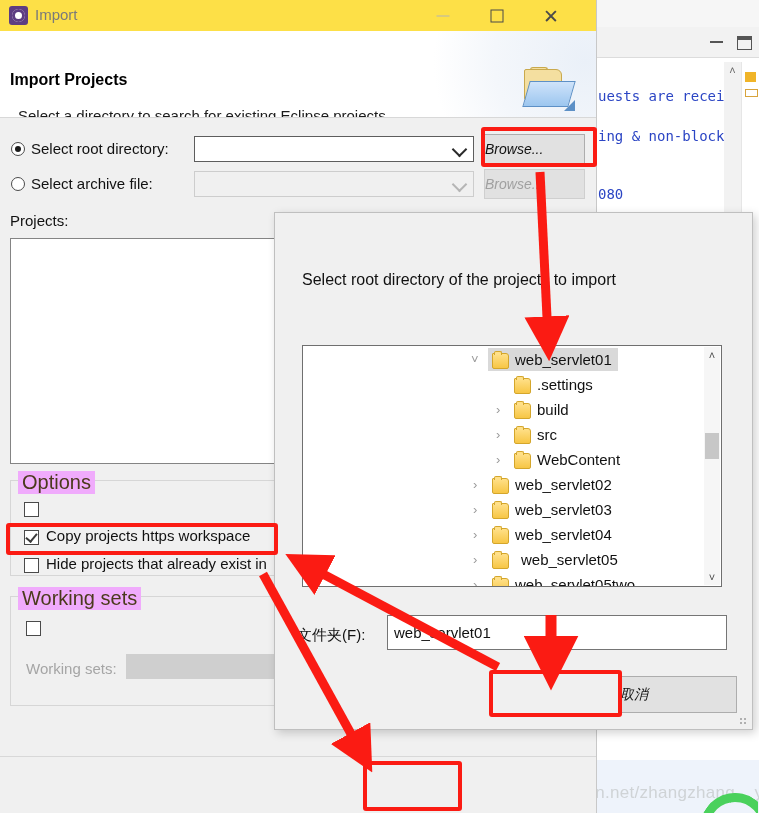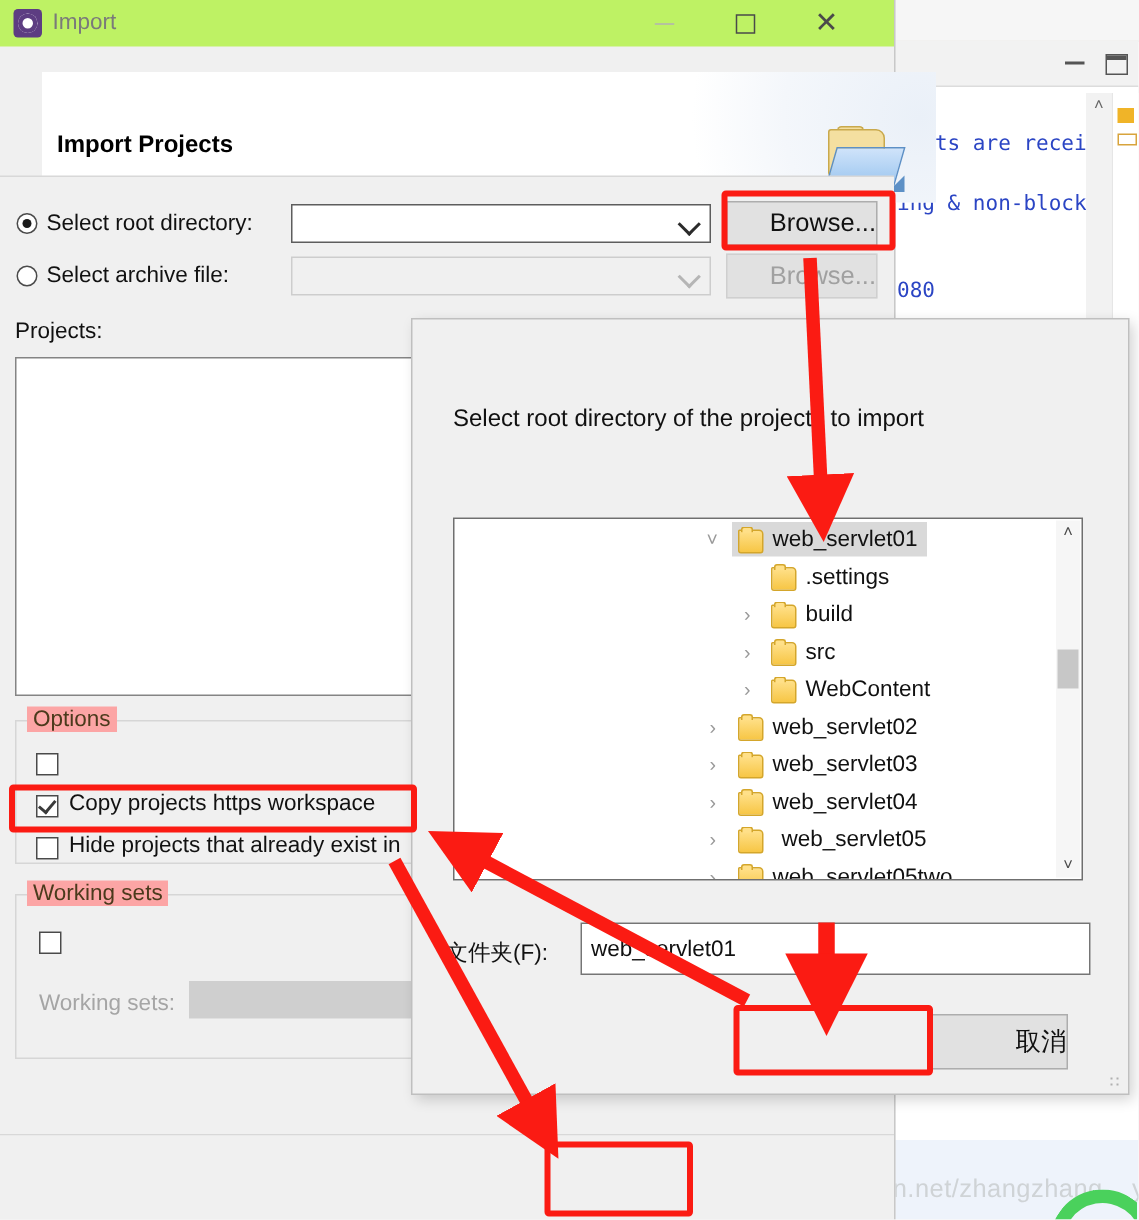--- a/index.html
+++ b/index.html
@@ -27,33 +27,33 @@
   #ecl-bottom{position:absolute;left:560px;top:760px;width:199px;height:53px;background:#eef3fb;}
   
   #watermark{position:absolute;left:476px;top:783px;width:283px;height:22px;
      font-size:17px;color:#cfd3d6;letter-spacing:.3px;white-space:nowrap;}
   #csdn-logo{position:absolute;left:700px;top:793px;width:58px;height:20px;overflow:hidden;}
   #csdn-logo:before{content:"";position:absolute;left:0;top:0;width:52px;height:52px;border-radius:50%;
      border:9px solid #4ad15c;border-right-color:transparent;border-bottom-color:transparent;transform:rotate(35deg);}
 
   
   #import-window{position:absolute;left:0;top:0;width:596px;height:813px;background:#f0f0f0;border-right:1px solid #c8c8c8;}
-  #title-bar{position:absolute;left:0;top:0;width:596px;height:31px;background:#bef264;}
+  #title-bar{position:absolute;left:0;top:0;width:596px;height:31px;background:#fde047;}
   #title-icon{position:absolute;left:9px;top:6px;width:19px;height:19px;border-radius:3px;
      background:#5d3d82;}
   #title-icon:before{content:"";position:absolute;left:3px;top:3px;width:13px;height:13px;border-radius:50%;
      background:#ffffff;box-shadow:inset 0 0 0 3px #5d3d82;}
   #title-text{position:absolute;left:35px;top:6px;font-size:15px;color:#7a7a7a;}
   .wbtn{position:absolute;top:0;width:46px;height:31px;}
   .wbtn .g{position:absolute;left:50%;top:50%;transform:translate(-50%,-50%);color:#4a4a4a;}
   #w-min .g{width:13px;height:1px;background:#b3b3b3;}
   #w-max .g{width:13px;height:13px;border:1px solid #4a4a4a;box-sizing:border-box;}
   #w-close .g{font-size:19px;line-height:19px;font-weight:300;}
 
-  #wiz-head{position:absolute;left:0;top:48px;width:596px;height:87px;background:#ffffff;margin-left:28px;}
+  #wiz-head{position:absolute;left:0;top:31px;width:596px;height:87px;background:#ffffff;}
   #wiz-head-shade{position:absolute;right:0;top:0;width:220px;height:87px;
     background:radial-gradient(circle at 95% 35%, #eaf0f8 0%, #f4f7fb 42%, #ffffff 70%);}
   #wiz-title{position:absolute;left:10px;top:40px;font-size:16px;font-weight:bold;color:#000;}
   #wiz-sub{position:absolute;left:18px;top:76px;font-size:15px;color:#1a1a1a;}
   #wiz-head-sep{position:absolute;left:0;top:117px;width:596px;height:1px;background:#d8d8d8;}
   #head-folder{position:absolute;left:516px;top:36px;width:62px;height:52px;}
   #head-folder .fback{position:absolute;left:8px;top:2px;width:36px;height:29px;background:#f4dfa0;border:1px solid #c9a94d;border-radius:2px 6px 2px 2px;}
   #head-folder .ftab{position:absolute;left:14px;top:0px;width:16px;height:5px;background:#f4dfa0;border:1px solid #c9a94d;border-bottom:none;border-radius:3px 3px 0 0;}
   #head-folder .ffront{position:absolute;left:10px;top:14px;width:44px;height:24px;
      background:linear-gradient(180deg,#cfe3fa 0%,#9cc6ef 100%);border:1px solid #5d90c6;
@@ -64,26 +64,26 @@
   #wiz-body{position:absolute;left:0;top:118px;width:596px;height:638px;background:#f0f0f0;}
 
   .radio{position:absolute;width:14px;height:14px;border-radius:50%;border:1px solid #4a4a4a;background:#fff;box-sizing:border-box;}
   .radio.on:after{content:"";position:absolute;left:3px;top:3px;width:6px;height:6px;border-radius:50%;background:#1b1b1b;}
   .lbl{position:absolute;font-size:15px;color:#111;white-space:nowrap;}
   .combo{position:absolute;height:26px;background:#fff;border:1px solid #5d5d5d;box-sizing:border-box;}
   .combo.dis{background:#f0f0f0;border-color:#cdcdcd;}
   .combo .chev{position:absolute;right:8px;top:7px;width:9px;height:9px;border-right:2px solid #2b2b2b;border-bottom:2px solid #2b2b2b;transform:rotate(45deg);}
   .combo.dis .chev{border-color:#b5b5b5;}
   .btn{position:absolute;background:#e1e1e1;border:1px solid #adadad;box-sizing:border-box;
-       font-size:17px;color:#111;text-align:right;}
+       font-size:14px;color:#111;text-align:left;font-style:italic;}
   .btn.dis{color:#a0a0a0;background:#e1e1e1;border-color:#cfcfcf;}
   .listbox{position:absolute;background:#fff;border:1px solid #848484;box-sizing:border-box;}
 
   .group{position:absolute;border:1px solid #d6d6d6;box-sizing:border-box;}
-  .group-title{position:absolute;background:#fca5a5;padding:0 4px;font-size:15px;color:#4b3a1c;}
+  .group-title{position:absolute;background:#f0abfc;padding:0 4px;font-size:20px;color:#4b3a1c;}
   .cbx{position:absolute;width:15px;height:15px;border:1px solid #4a4a4a;background:#fff;box-sizing:border-box;}
   .cbx.on:after{content:"";position:absolute;left:3px;top:0px;width:5px;height:9px;border-right:2px solid #3a3a3a;border-bottom:2px solid #3a3a3a;transform:rotate(40deg);}
 
   #btm-sep{position:absolute;left:0;top:756px;width:596px;height:1px;background:#d8d8d8;}
   #btm-bar{position:absolute;left:0;top:757px;width:596px;height:56px;background:#f0f0f0;}
 
   
   #folder-dialog{position:absolute;left:274px;top:212px;width:477px;height:516px;background:#f0f0f0;
      border:1px solid #bfbfbf;box-shadow:3px 3px 9px rgba(0,0,0,.18);}
   #fd-title{position:absolute;left:0;top:0;width:475px;height:38px;background:#ffffff;}
@@ -161,20 +161,21 @@
         <span class="g"></span>
       </div>
     <div class="wbtn" id="w-close" style="left:528px">
         <span class="g">✕</span>
       </div>
   </div>
 
   <div id="wiz-head">
     <div id="wiz-head-shade"></div>
     <div id="wiz-title">Import Projects</div>
+    <div id="wiz-sub">Select a directory to search for existing Eclipse projects.</div>
     <div id="head-folder">
       <div class="ftab"></div>
         <div class="fback"></div>
         <div class="ffront"></div>
         <div class="fcorner"></div>
     </div>
   </div>
   <div id="wiz-head-sep"></div>
 
   <div id="wiz-body">
@@ -286,21 +287,21 @@
       <div id="fd-thumb"></div>
       <div class="arw" style="top:222px">˅</div>
     </div>
   </div>
 
   <div style="position:absolute;left:22px;top:413px;font-size:15px;color:#111">文件夹(F):</div>
   <div style="position:absolute;left:112px;top:402px;width:340px;height:35px;background:#fff;border:1px solid #757575;box-sizing:border-box">
     <span style="position:absolute;left:6px;top:8px;font-size:15px;color:#111">web_servlet01</span>
   </div>
 
-  <div class="btn" style="left:344px;top:463px;width:93px;height:37px;line-height:35px">取消</div>
+  <div class="btn" style="left:344px;top:463px;width:118px;height:37px;line-height:35px">取消</div>
   <div id="fd-grip"></div>
 </div>
 
 <div class="redbox" style="left:481px;top:127px;width:116px;height:40px"></div>
 <div class="redbox" style="left:6px;top:523px;width:272px;height:32px"></div>
 <div class="redbox" style="left:489px;top:670px;width:133px;height:47px"></div>
 <div class="redbox" style="left:363px;top:761px;width:99px;height:50px"></div>
 
 <svg id="arrows">
   <defs>

